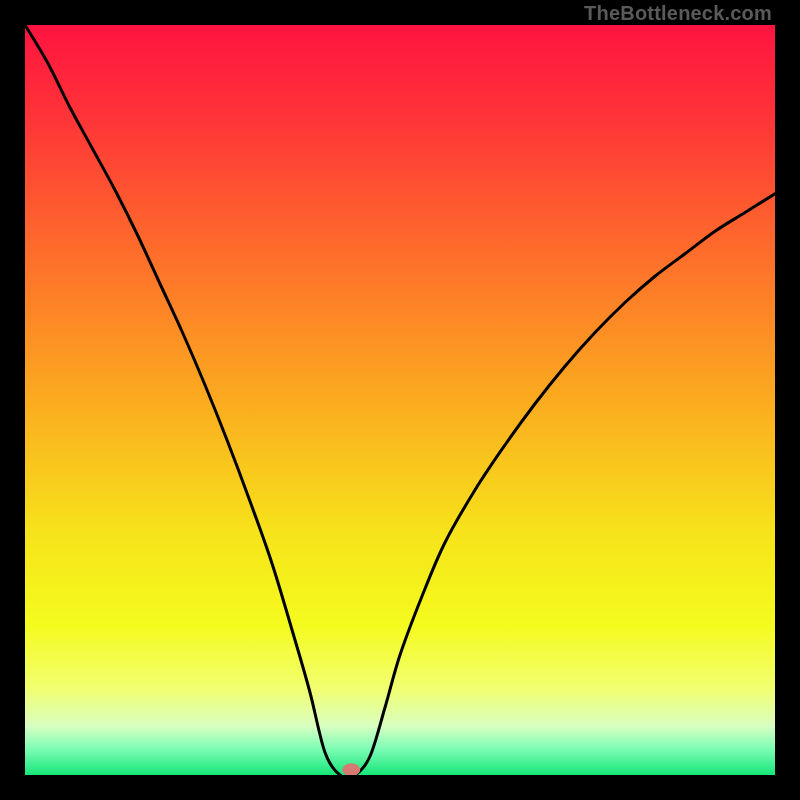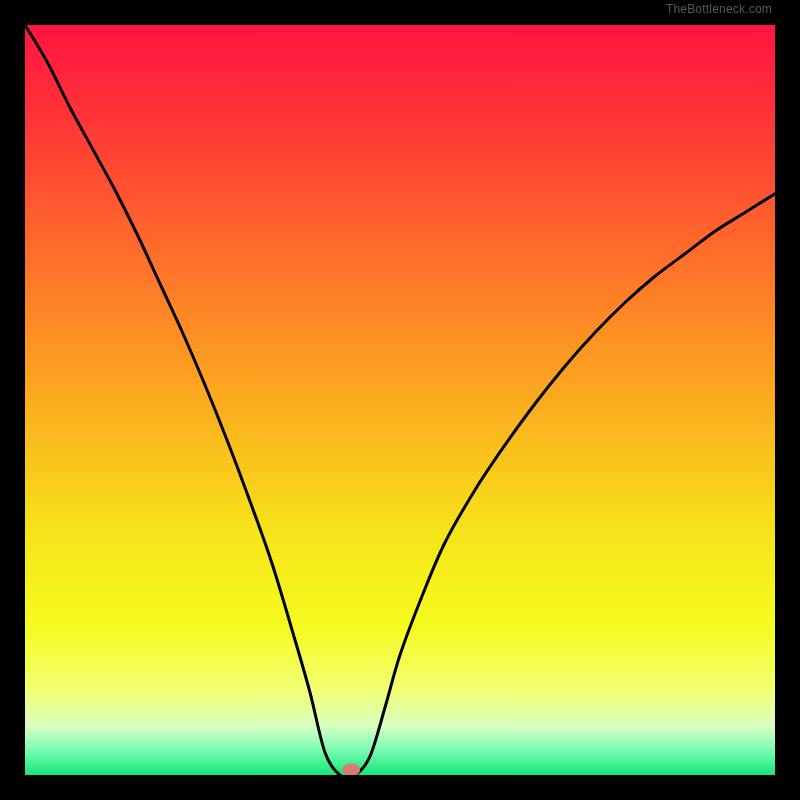--- a/index.html
+++ b/index.html
@@ -23,22 +23,22 @@
     left: 25px;
     top: 25px;
     width: 750px;
     height: 750px;
   }
   .watermark {
     position: absolute;
     top: 2px;
     right: 28px;
     font-family: Arial, Helvetica, sans-serif;
-    font-size: 12px;
-    font-weight: 400;
+    font-size: 20px;
+    font-weight: 700;
     color: #5a5a5a;
     letter-spacing: 0.2px;
     text-align: center;
   }
   svg {
     display: block;
   }
 </style>
 </head>
 <body>

